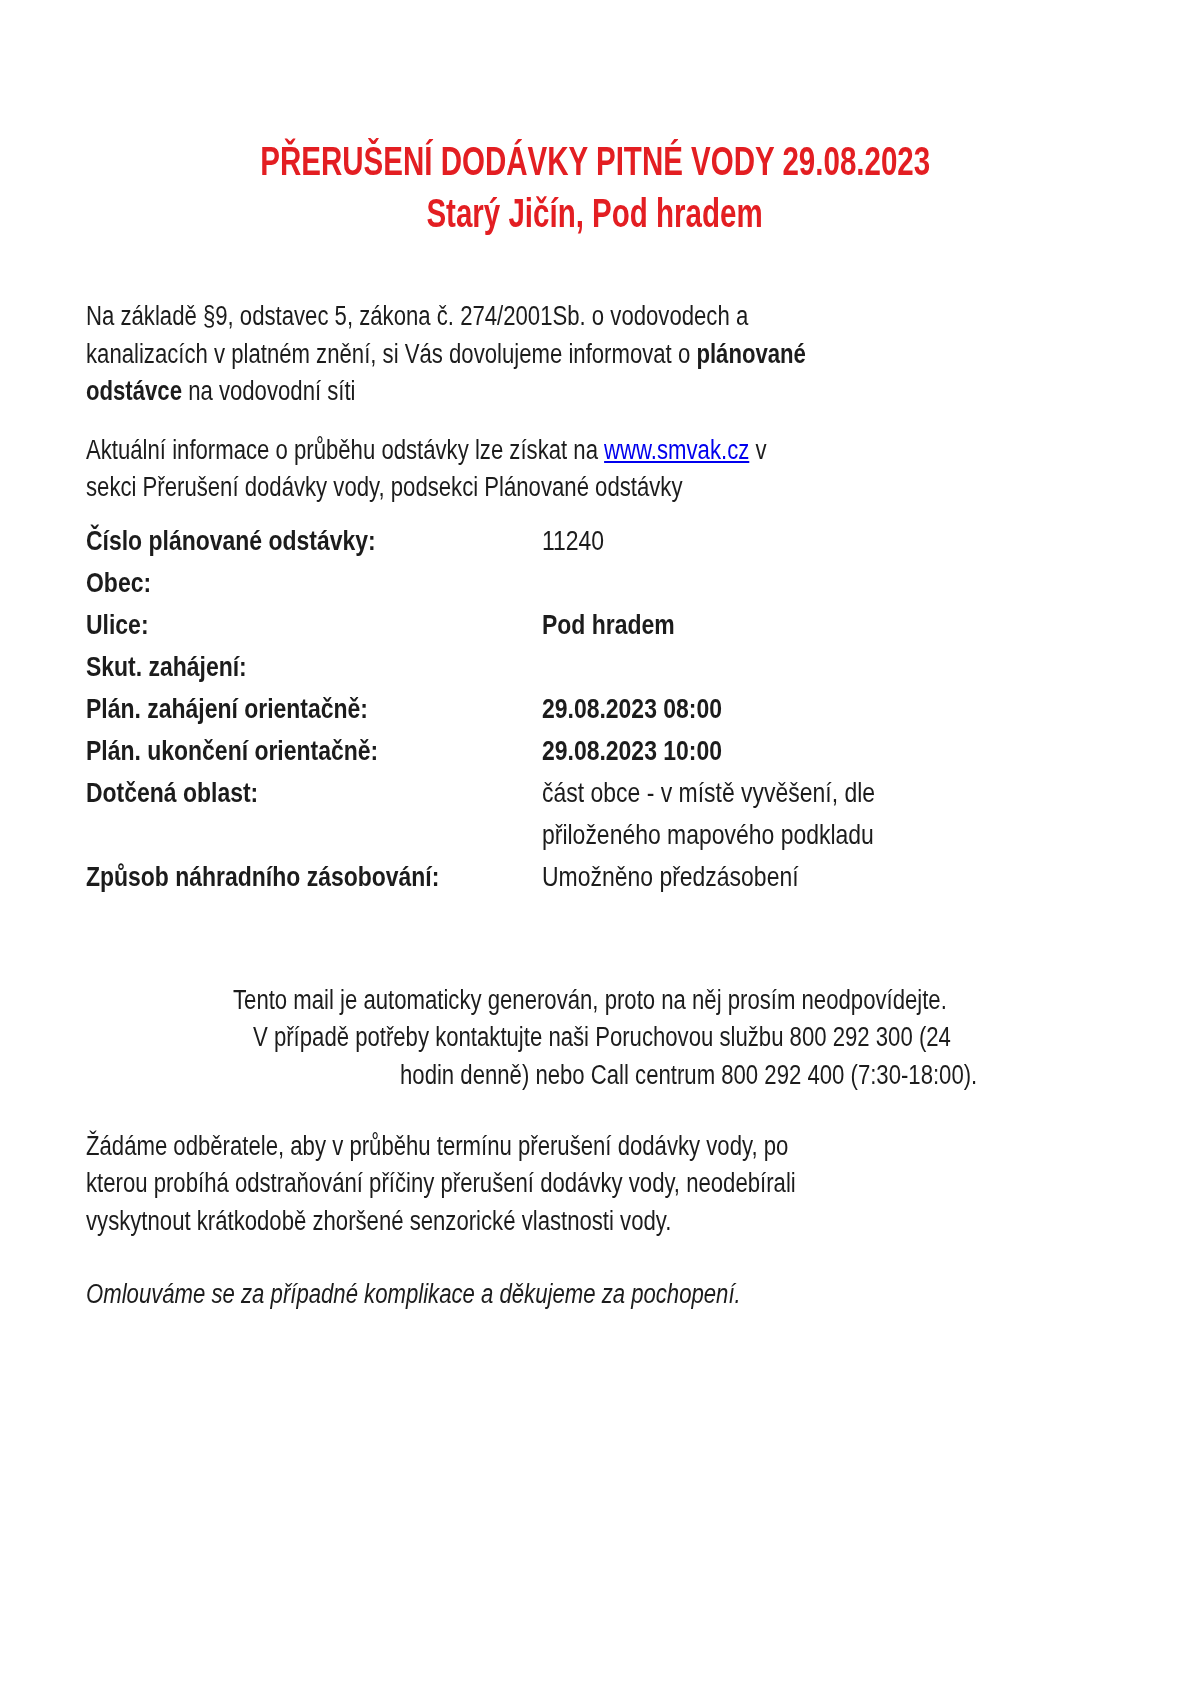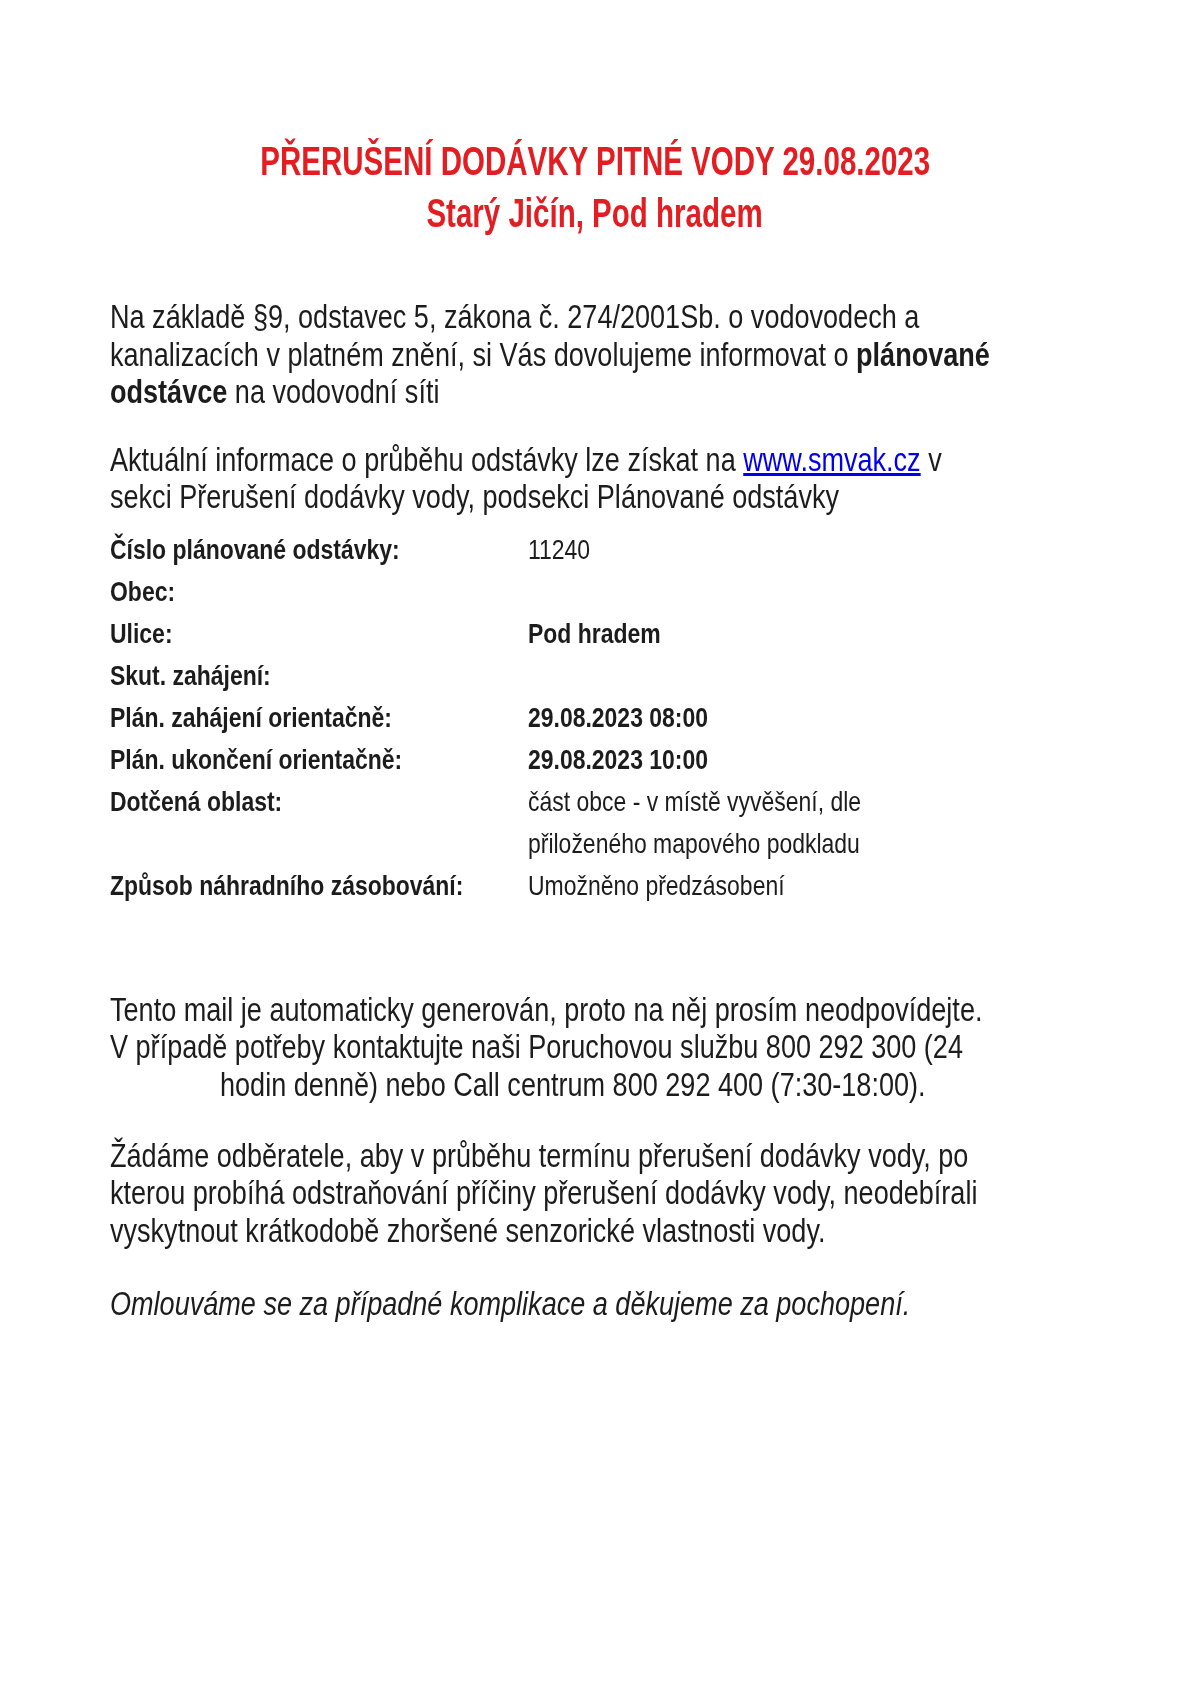--- a/index.html
+++ b/index.html
@@ -9,47 +9,47 @@
     --bg:#ffffff;
   }
   *{margin:0;padding:0;box-sizing:border-box;}
   html,body{overflow:hidden;}
   body{
     width:1190px;height:1683px;
     background:var(--bg);
     color:var(--text);
     font-family:"Liberation Sans","DejaVu Sans",sans-serif;
   }
-  .content{padding:0 110px;}
+  .content{padding:0 86px;}
   
   .cond{
     display:inline-block;
     white-space:nowrap;
     transform:scaleX(0.82);
     transform-origin:0 50%;
   }
   .doc-title{
     margin-top:135px;
     font-size:41px;
     font-weight:bold;
     line-height:52px;
     color:var(--title-red);
     text-align:center;
   }
   .doc-title .cond{
     transform:scaleX(0.72);
     transform-origin:50% 50%;
   }
-  .para{font-size:33px;line-height:37.5px;}
+  .para{font-size:27px;line-height:37.5px;}
   .b{font-weight:bold;}
   a.link{color:var(--link-blue);text-decoration:underline;cursor:pointer;}
   #intro{margin-top:59px;}
-  #info{margin-top:30px;text-decoration:underline;}
+  #info{margin-top:21px;text-decoration:underline;}
   .details{margin-top:13px;font-size:28px;line-height:42px;}
-  .trow{display:flex;}
+  .trow{display:flex;gap:38px;}
   .tlabel{width:418px;flex:0 0 418px;}
   .tvalue{flex:1 1 auto;text-decoration:underline;}
   #auto-note{margin-top:84px;text-align:right;}
   #request-note{margin-top:33.5px;}
   #closing{margin-top:36px;font-style:italic;}
 </style>
 </head>
 <body>
 
 <div class="content">

